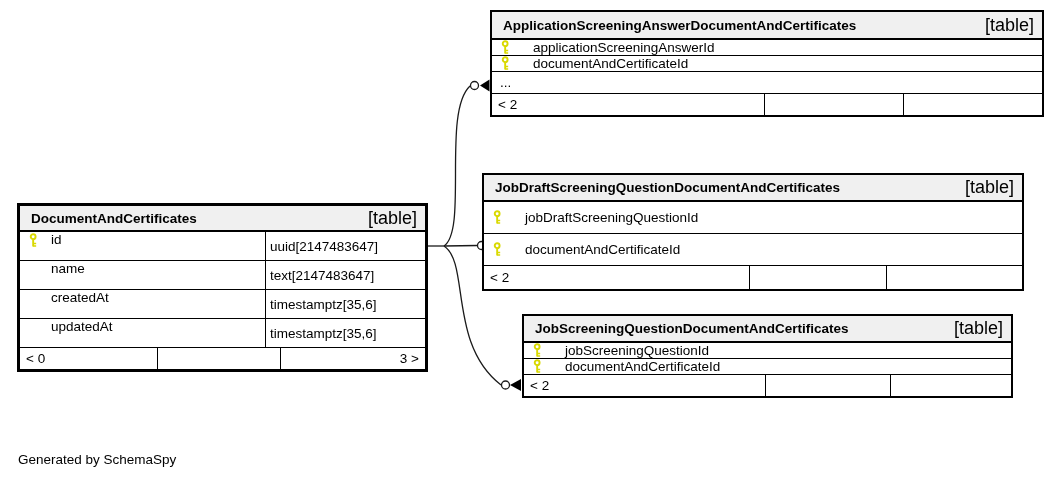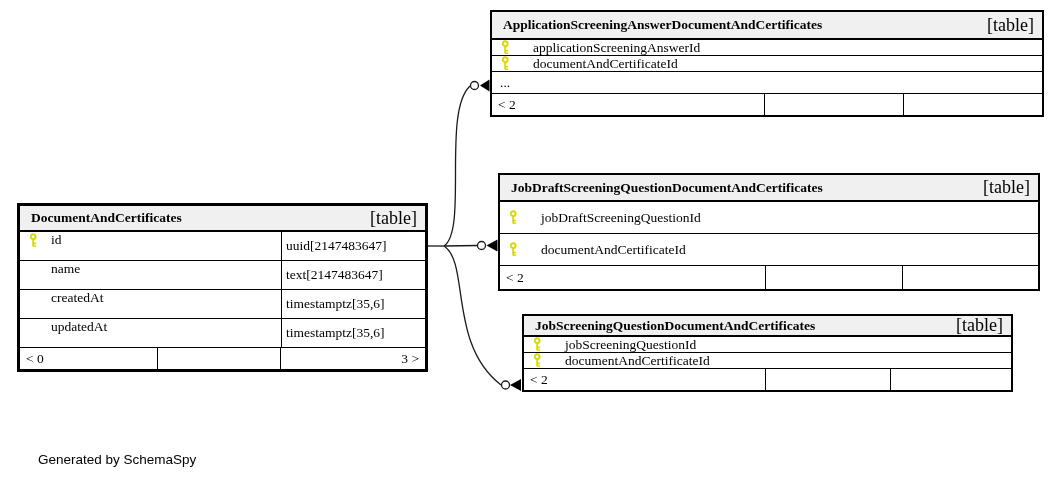--- a/index.html
+++ b/index.html
@@ -1,48 +1,48 @@
 <!DOCTYPE html>
 <html><head>
 <meta charset="utf-8">
 <style>
   html,body{margin:0;padding:0;background:#fff;font-family:"Liberation Sans","DejaVu Sans",sans-serif;color:#000;}
   .canvas{position:relative;width:1059px;height:481px;background:#fff;overflow:hidden;}
   .edges{position:absolute;left:0;top:0;width:1059px;height:481px;z-index:0;}
-  .dbtable{position:absolute;background:#c4b5fd;border:2px solid #000;box-sizing:border-box;z-index:1;font-size:13.5px;font-family:Liberation Serif, serif;}
+  .dbtable{position:absolute;background:#c4b5fd;border:2px solid #000;box-sizing:border-box;z-index:1;font-size:13.5px;}
   .dbtable.main{border-width:3px;}
   .thead{background:#f0f0f0;border-bottom:2px solid #000;display:flex;justify-content:space-between;align-items:center;padding:0 8px 0 11px;box-sizing:border-box;}
   .tname{font-weight:bold;white-space:nowrap;}
   .ttag{font-weight:normal;font-size:18px;white-space:nowrap;margin-left:12px;}
   .trow{display:flex;align-items:center;border-bottom:1px solid #000;box-sizing:border-box;background:#fff;}
   .keywrap{width:24px;display:flex;justify-content:flex-start;padding-left:9px;box-sizing:border-box;flex:0 0 auto;}
   .keywrap.empty svg{visibility:hidden;}
   .keyicon{width:10px;height:17px;display:block;}
   .cname{white-space:nowrap;padding-left:7px;}
   .main .namecell{flex:1;display:flex;align-items:flex-start;align-self:stretch;}
-  .ctype{width:144px;flex:0 0 auto;border-left:1px solid #000;align-self:stretch;display:flex;align-items:center;padding-left:4px;box-sizing:border-box;white-space:nowrap;}
+  .ctype{width:160px;flex:0 0 auto;border-left:1px solid #000;align-self:stretch;display:flex;align-items:center;padding-left:4px;box-sizing:border-box;white-space:nowrap;}
   .tfoot{display:flex;box-sizing:border-box;background:#fff;}
   .fcell{box-sizing:border-box;display:flex;align-items:center;padding:0 6px;white-space:nowrap;}
   .fcell.mid,.fcell.last{border-left:1px solid #000;}
   .fcell.right{justify-content:flex-end;}
   
   .t-main .thead{height:26px;padding-left:11px;}
   .t-main .trow{height:29px;}
   .t-main .tfoot{height:21px;}
   .t-top .thead{height:28px;}
   .t-top .trow{height:16px;}
   .t-top .trow.ellipsis{height:22px;}
   .t-top .tfoot{height:21px;}
   .t-mid .thead{height:27px;}
   .t-mid .trow{height:32px;}
   .t-mid .tfoot{height:23px;}
-  .t-bot .thead{height:21px;}
+  .t-bot .thead{height:27px;}
   .t-bot .trow{height:16px;}
   .t-bot .tfoot{height:21px;}
-  .caption{position:absolute;left:18px;top:452px;font-size:13.5px;z-index:1;margin-left:20px;}
+  .caption{position:absolute;left:18px;top:452px;font-size:13.5px;z-index:1;}
 </style>
 </head>
 <body>
 
 <svg width="0" height="0" style="position:absolute">
   <defs>
     <g id="pk-key">
       <circle cx="5" cy="4.4" r="2.9" fill="none" stroke="#d9d900" stroke-width="2.3"></circle>
       <line x1="5" y1="7.3" x2="5" y2="16.2" stroke="#d9d900" stroke-width="2.3"></line>
       <line x1="5" y1="12.6" x2="8.6" y2="12.6" stroke="#d9d900" stroke-width="1.8"></line>
@@ -150,21 +150,21 @@
     <div class="trow ellipsis">
       <span class="cname" style="padding-left:8px;">...</span>
     </div>
     <div class="tfoot">
       <span class="fcell" style="width:272px;">&lt; 2</span>
       <span class="fcell mid" style="width:139px;"></span>
       <span class="fcell last" style="flex:1;"></span>
     </div>
   </div>
 
-  <div class="dbtable t-mid" style="left:498px;top:173px;width:542px;">
+  <div class="dbtable t-mid" style="left:482px;top:173px;width:542px;">
     <div class="thead">
       <span class="tname">JobDraftScreeningQuestionDocumentAndCertificates</span>
       <span class="ttag">[table]</span>
     </div>
     <div class="trow">
       <span class="keywrap">
           <svg class="keyicon" viewBox="0 0 12 18">
             <use href="#pk-key"></use>
           </svg>
         </span>

